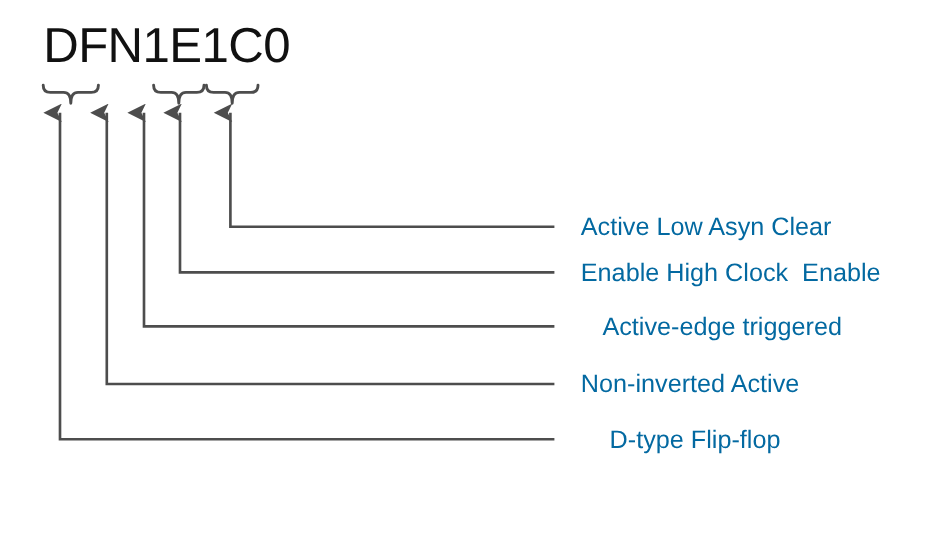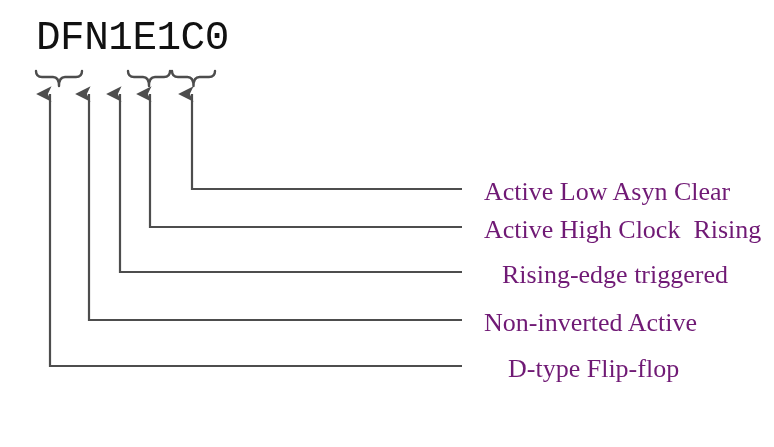--- a/index.html
+++ b/index.html
@@ -24,34 +24,34 @@
     left: 0;
     top: 0;
     width: 774px;
     height: 447px;
     display: block;
   }
   .part-title {
     position: absolute;
     left: 36px;
     top: 18px;
-    font-family: Liberation Mono, monospace;
+    font-family: Liberation Sans, sans-serif;
     font-size: 41px;
     font-weight: 400;
     letter-spacing: -0.5px;
     color: #111111;
     white-space: pre;
     line-height: 1;
   }
   .leg-label {
     position: absolute;
-    font-family: Liberation Serif, serif;
-    font-size: 26px;
+    font-family: Liberation Sans, sans-serif;
+    font-size: 21px;
     font-weight: 400;
-    color: #701a75;
+    color: #0369a1;
     white-space: pre;
     line-height: 1;
   }
 </style>
 </head>
 <body>
 
 <div id="canvas">
 
   <div class="part-title">DFN1E1C0</div>
@@ -84,19 +84,19 @@
         </g>
         <g>
           <path d="M 50 94 L 50 366 L 462 366" fill="none" stroke="#4d4d4d" stroke-width="2.2" stroke-linecap="butt" stroke-linejoin="miter" marker-start="url(#arrowhead)"></path>
         </g>
       </g>
 
   </svg>
 
   <div id="labels-layer">
       <div class="leg-label" style="left: 484px; top: 179px;">Active Low Asyn Clear</div>
-      <div class="leg-label" style="left: 484px; top: 217px;">Active High Clock  Rising</div>
-      <div class="leg-label" style="left: 502px; top: 262px;">Rising‑edge triggered</div>
+      <div class="leg-label" style="left: 484px; top: 217px;">Enable High Clock  Enable</div>
+      <div class="leg-label" style="left: 502px; top: 262px;">Active‑edge triggered</div>
       <div class="leg-label" style="left: 484px; top: 310px;">Non-inverted Active</div>
       <div class="leg-label" style="left: 508px; top: 356px;">D-type Flip-flop</div>
     </div>
 
 </div>
 
 </body></html>

